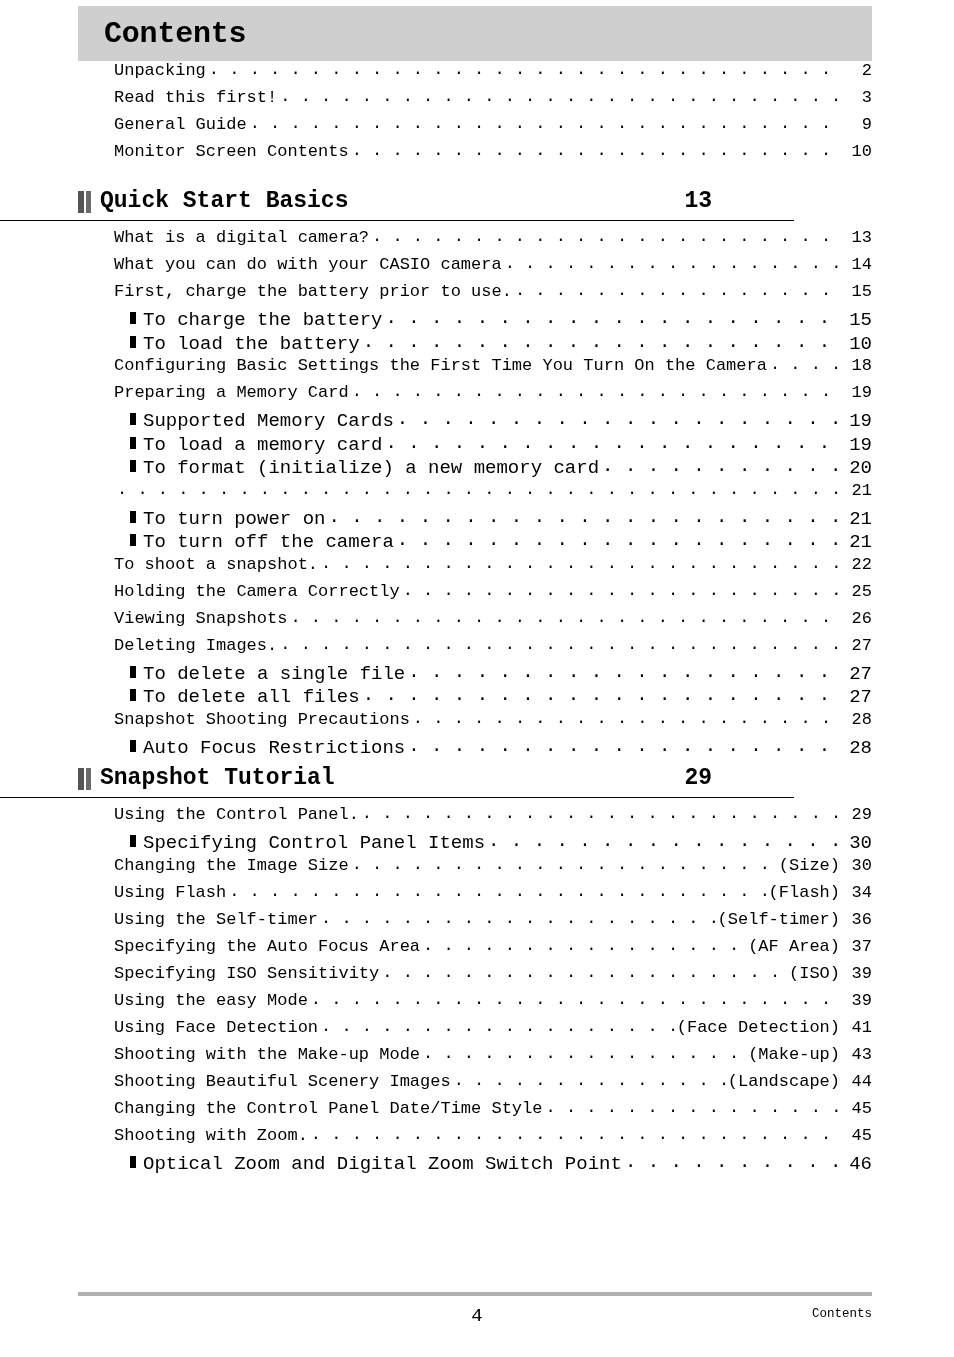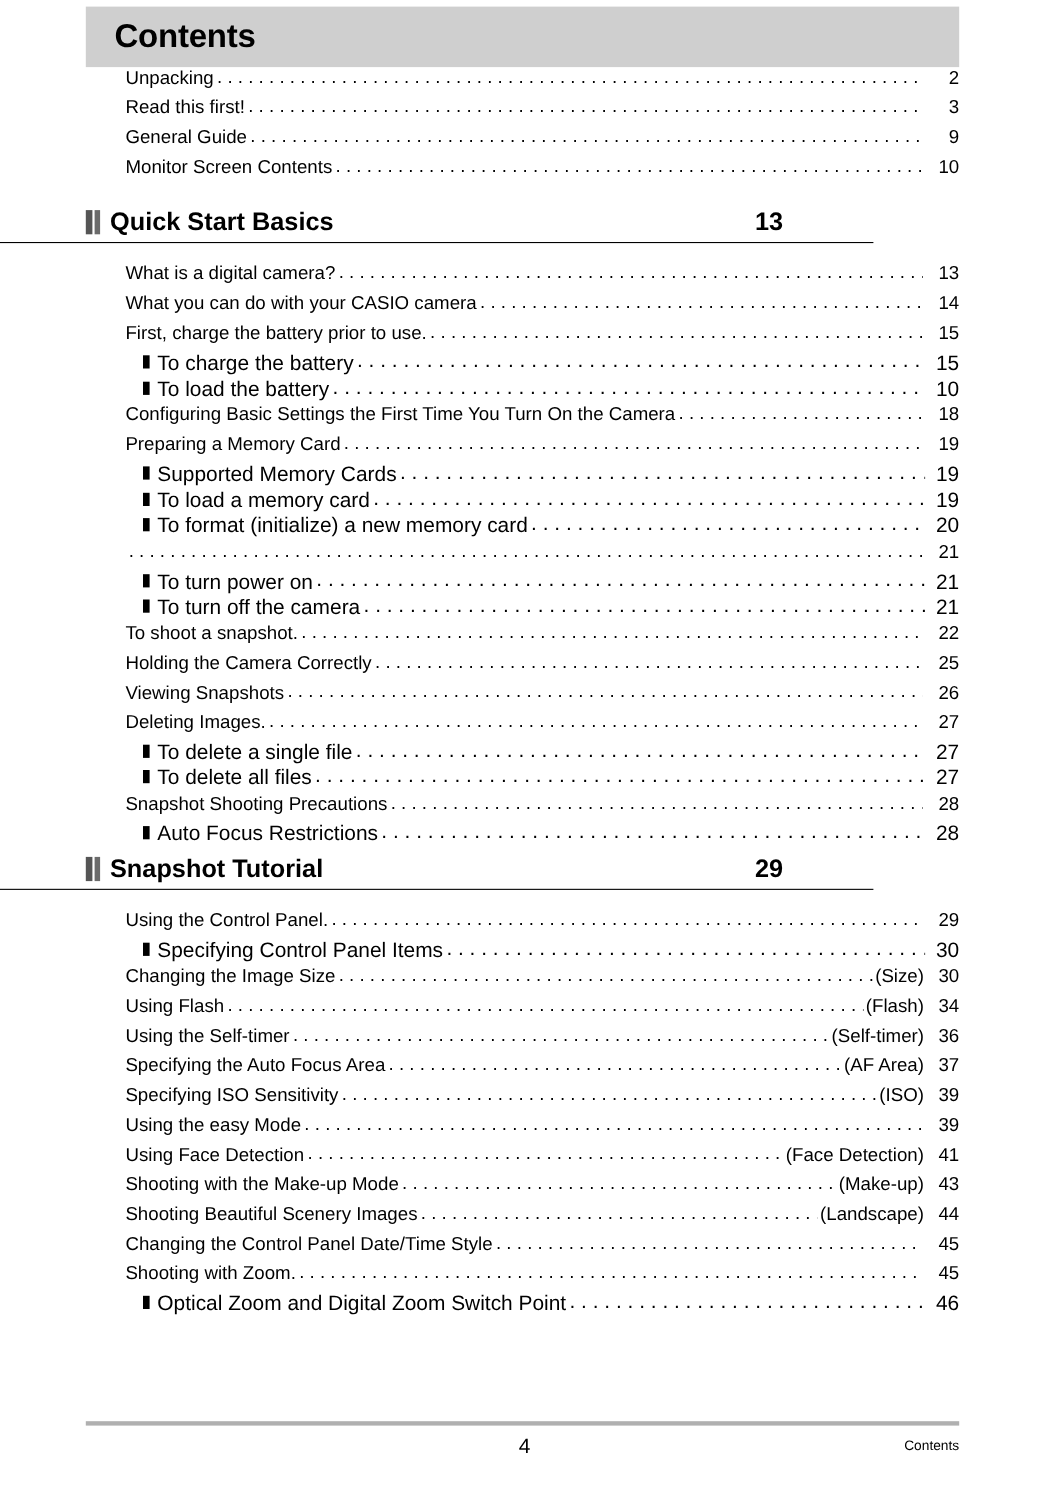--- a/index.html
+++ b/index.html
@@ -12,20 +12,21 @@
     background: #ffffff;
     font-family: "Liberation Sans", sans-serif;
     color: #000000;
     overflow: hidden;
   }
   .page {
     position: relative;
     width: 954px;
     height: 1357px;
     box-sizing: border-box;
+    font-family: Liberation Mono, monospace;
   }
 
   
   .title-band {
     position: absolute;
     left: 78px;
     top: 6px;
     width: 794px;
     height: 55px;
     background: #cfcfcf;
@@ -103,21 +104,21 @@
   .entry.level1 {
     height: 27px;
     font-size: 17px;
     padding-left: 36px;
   }
   .entry.level2 {
     height: 23.5px;
     font-size: 19px;
     padding-left: 52px;
   }
-  .entry.level1.after-head { margin-top: 18px; }
+  .entry.level1.after-head { margin-top: 7px; }
 
   .bullet {
     flex: 0 0 auto;
     width: 6px;
     height: 12px;
     background: #000;
     margin-right: 7px;
     position: relative;
     top: -1px;
   }

